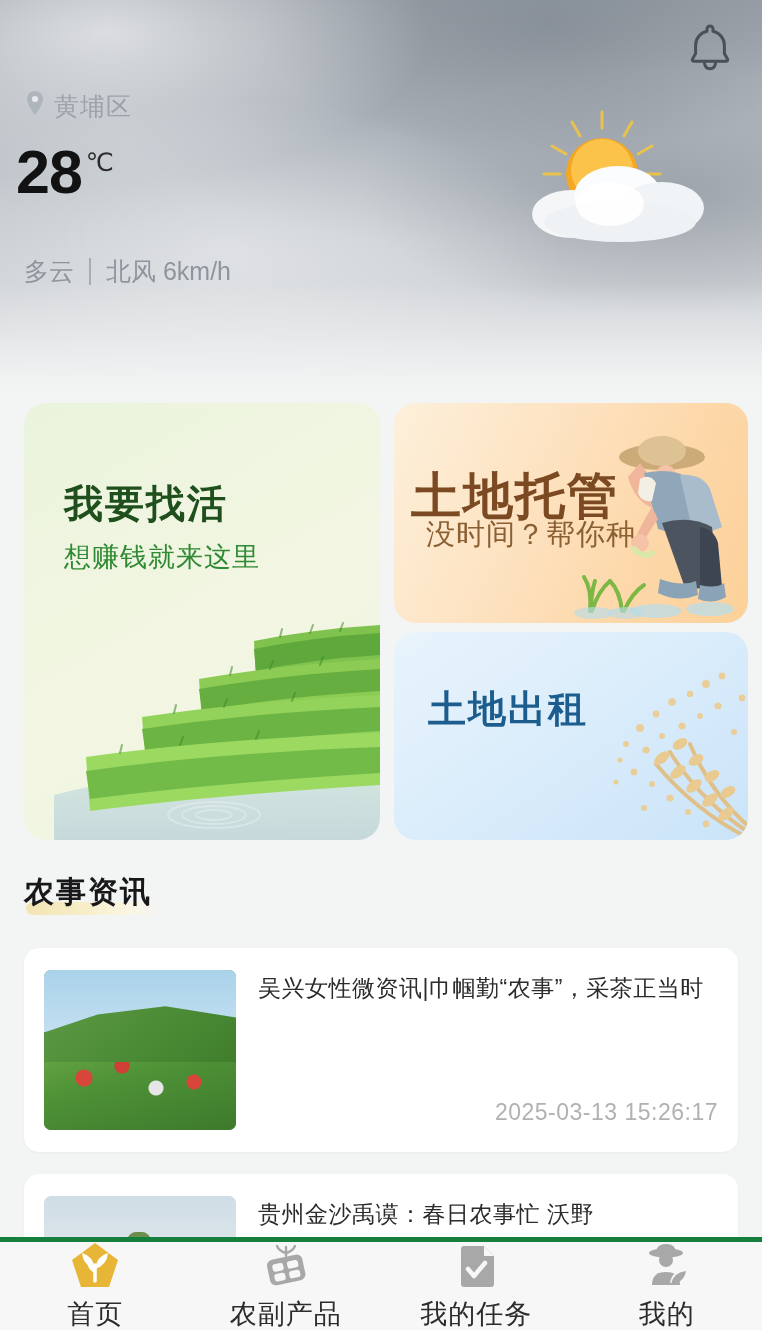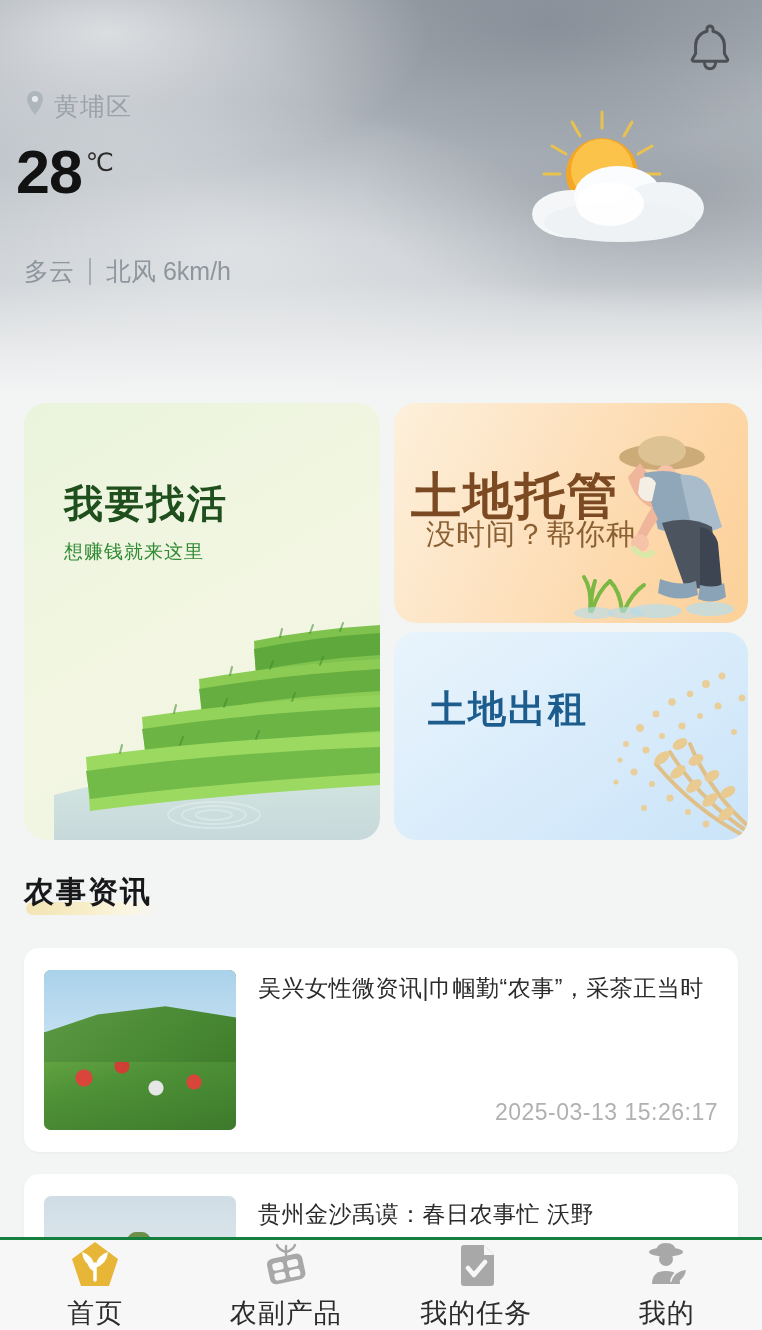--- a/index.html
+++ b/index.html
@@ -52,21 +52,21 @@
     background:linear-gradient(150deg,#eaf4dd 0%,#eff5e0 28%,#f2f6e2 52%,#f0f5e1 78%,#edf3de 100%); }
   .card-orange { height:220px;
     background:linear-gradient(115deg,#fdf0db 0%,#fde3c2 38%,#fdd7a8 72%,#fcd199 100%); }
   .card-blue { height:208px;
     background:linear-gradient(145deg,#e9f4fc 0%,#ddeefb 40%,#d2e8fa 74%,#cbe4f8 100%); }
 
   .card-title { position:absolute; font-weight:bold; letter-spacing:2px; z-index:3; }
   .card-sub   { position:absolute; letter-spacing:1px; z-index:3; }
 
   .g-title { left:40px; top:74px;  font-size:39px; color:#1f4f1c; }
-  .g-sub   { left:40px; top:136px; font-size:19px; color:#2f8a33; }
+  .g-sub   { left:40px; top:136px; font-size:27px; color:#2f8a33; }
   .o-title { left:17px; top:60px;  font-size:50px; color:#7b4a22; }
   .o-sub   { left:32px; top:112px; font-size:29px; color:#8a5f32; }
   .b-title { left:34px; top:52px;  font-size:38px; color:#1c5d8e; }
   .b-sub   { left:34px; top:118px; font-size:29px; color:#2d79ad; }
 
   .art { position:absolute; inset:0; z-index:1; pointer-events:none; }
 
   
   .sec-head { position:absolute; left:24px; top:872px; z-index:4; }
   .sec-title { position:relative; font-size:30px; font-weight:bold; color:#18181a; letter-spacing:2px; z-index:2; }
@@ -102,21 +102,21 @@
   .thumb-village{ position:absolute; inset:0;
     background:linear-gradient(180deg,#cfdde6 0%,#dbe5ea 30%,#b9c79a 46%,#9bae74 66%,#8a9d63 100%); }
   .thumb-village:before{ content:""; position:absolute; left:6px; top:44px; width:46px; height:80px;
     background:linear-gradient(180deg,#c98f72,#a96f52); }
   .thumb-village:after{ content:""; position:absolute; left:78px; top:36px; width:34px; height:70px;
     background:radial-gradient(ellipse at 50% 40%, #6d8f4c 0 60%, rgba(0,0,0,0) 62%),
                linear-gradient(180deg,#7a9a55,#5d7d3e); border-radius:40% 40% 20% 20%; }
 
   
   .nav { position:absolute; left:0; bottom:0; width:762px; height:93px;
-         background:#f7f7f7; border-top:3px solid #15803d;
+         background:#f7f7f7; border-top:5px solid #15803d;
          display:flex; align-items:center; z-index:20; }
   .nav-item { flex:1; display:flex; flex-direction:column; align-items:center; gap:5px; }
   .nav-ico { width:54px; height:50px; display:block; }
   .nav-label { font-size:27px; color:#2c2c2c; letter-spacing:1px; }
 </style>
 </head>
 <body>
 
 <div class="phone">
 

